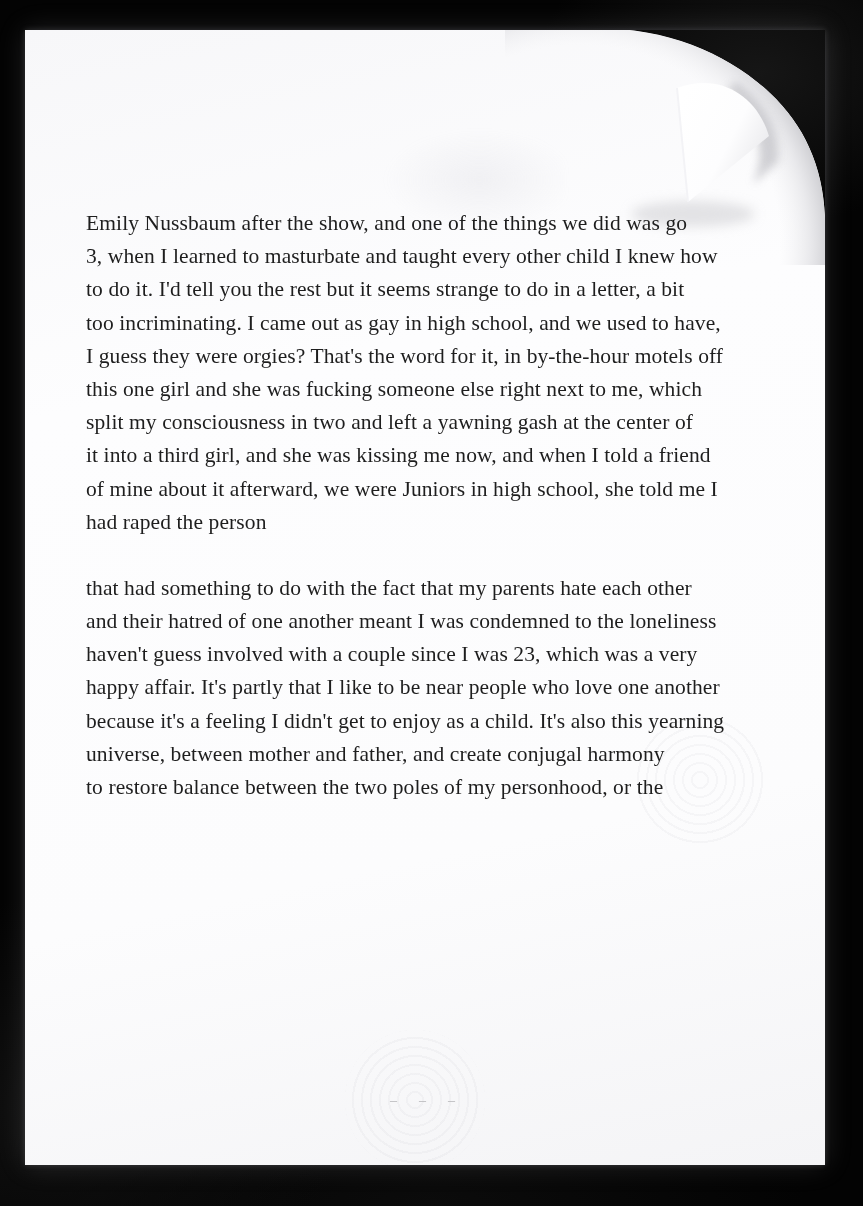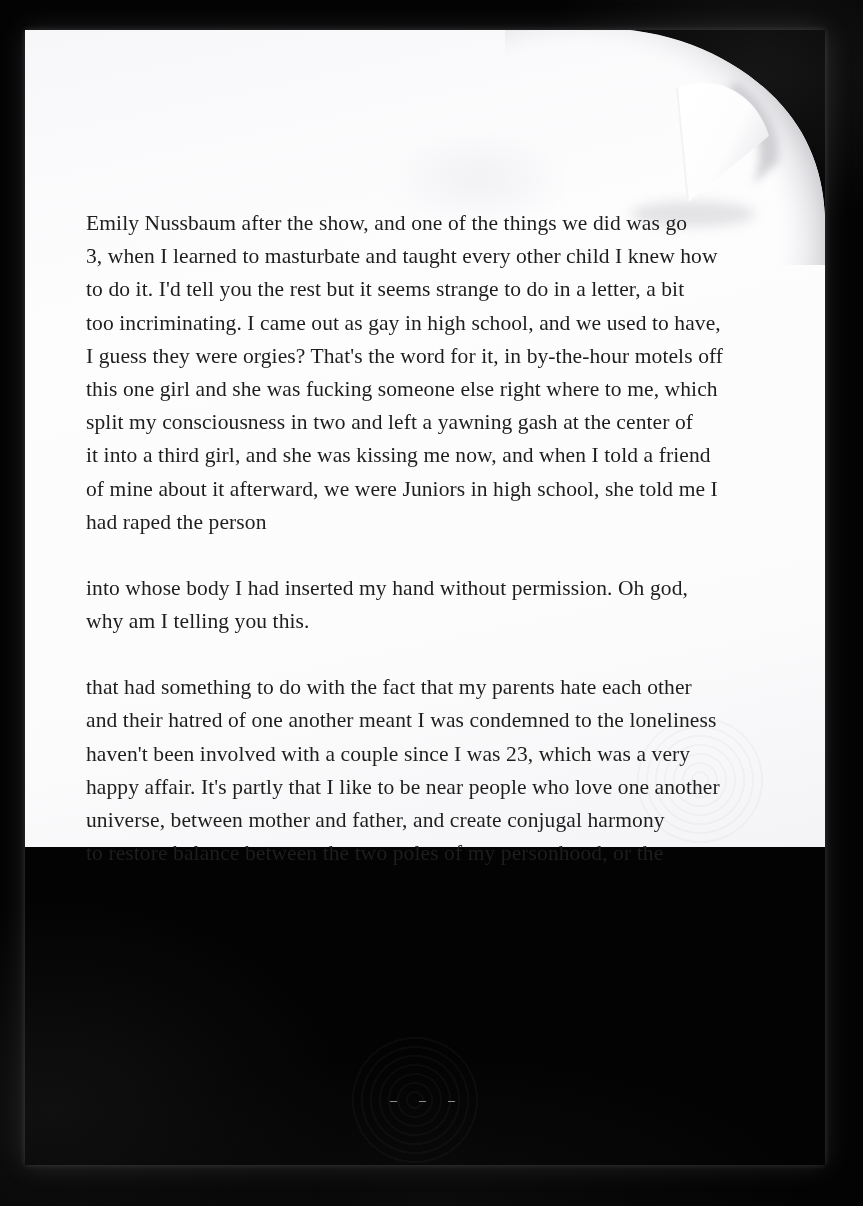--- a/index.html
+++ b/index.html
@@ -17,21 +17,21 @@
       var(--bg);
     font-family:"Liberation Serif","DejaVu Serif",serif;
     position:relative;
   }
   .paper-glow{
     position:absolute;left:25px;top:30px;width:800px;height:1135px;
     box-shadow:0 0 26px rgba(180,180,185,0.18), 0 0 6px rgba(160,160,165,0.25);
     background:transparent;
   }
   .paper{
-    position:absolute;left:25px;top:30px;width:800px;height:817px;
+    position:absolute;left:25px;top:30px;width:800px;height:1135px;
     background:linear-gradient(168deg,#f7f7f9 0%, #fdfdfe 30%, #fcfcfd 70%, #f4f4f6 100%);
     clip-path:path('M 0 0 L 535 0 C 628 -10 699 20 745 63 C 779 95 798 136 800 187 L 800 1135 L 0 1135 Z');
   }
   .curl-svg{
     position:absolute;right:0;top:0;width:330px;height:240px;
     pointer-events:none;
   }
   .letter-body{
     position:absolute;left:61px;top:177px;width:700px;
     color:var(--ink);
@@ -107,35 +107,32 @@
   <div class="watermark wm-mid"></div>
   <div class="watermark wm-bottom"></div>
 
   <div class="letter-body">
       <div class="para">
         <div class="line">Emily Nussbaum after the show, and one of the things we did was go</div>
         <div class="line">3, when I learned to masturbate and taught every other child I knew how</div>
         <div class="line">to do it. I'd tell you the rest but it seems strange to do in a letter, a bit</div>
         <div class="line">too incriminating. I came out as gay in high school, and we used to have,</div>
         <div class="line">I guess they were orgies? That's the word for it, in by-the-hour motels off</div>
-        <div class="line">this one girl and she was fucking someone else right where to me, which</div>
+        <div class="line">this one girl and she was fucking someone else right next to me, which</div>
         <div class="line">split my consciousness in two and left a yawning gash at the center of</div>
         <div class="line">it into a third girl, and she was kissing me now, and when I told a friend</div>
         <div class="line">of mine about it afterward, we were Juniors in high school, she told me I</div>
         <div class="line">had raped the person</div>
       </div>
       <div class="para">
-        <div class="line">into whose body I had inserted my hand without permission. Oh god,</div>
-        <div class="line">why am I telling you this.</div>
-      </div>
-      <div class="para">
         <div class="line">that had something to do with the fact that my parents hate each other</div>
         <div class="line">and their hatred of one another meant I was condemned to the loneliness</div>
-        <div class="line">haven't been involved with a couple since I was 23, which was a very</div>
+        <div class="line">haven't guess involved with a couple since I was 23, which was a very</div>
         <div class="line">happy affair. It's partly that I like to be near people who love one another</div>
+        <div class="line">because it's a feeling I didn't get to enjoy as a child. It's also this yearning</div>
         <div class="line">universe, between mother and father, and create conjugal harmony</div>
         <div class="line">to restore balance between the two poles of my personhood, or the</div>
       </div>
     </div>
 
   <div class="remnant">
       <span>–</span>
       <span>–</span>
       <span>–</span>
     </div>

